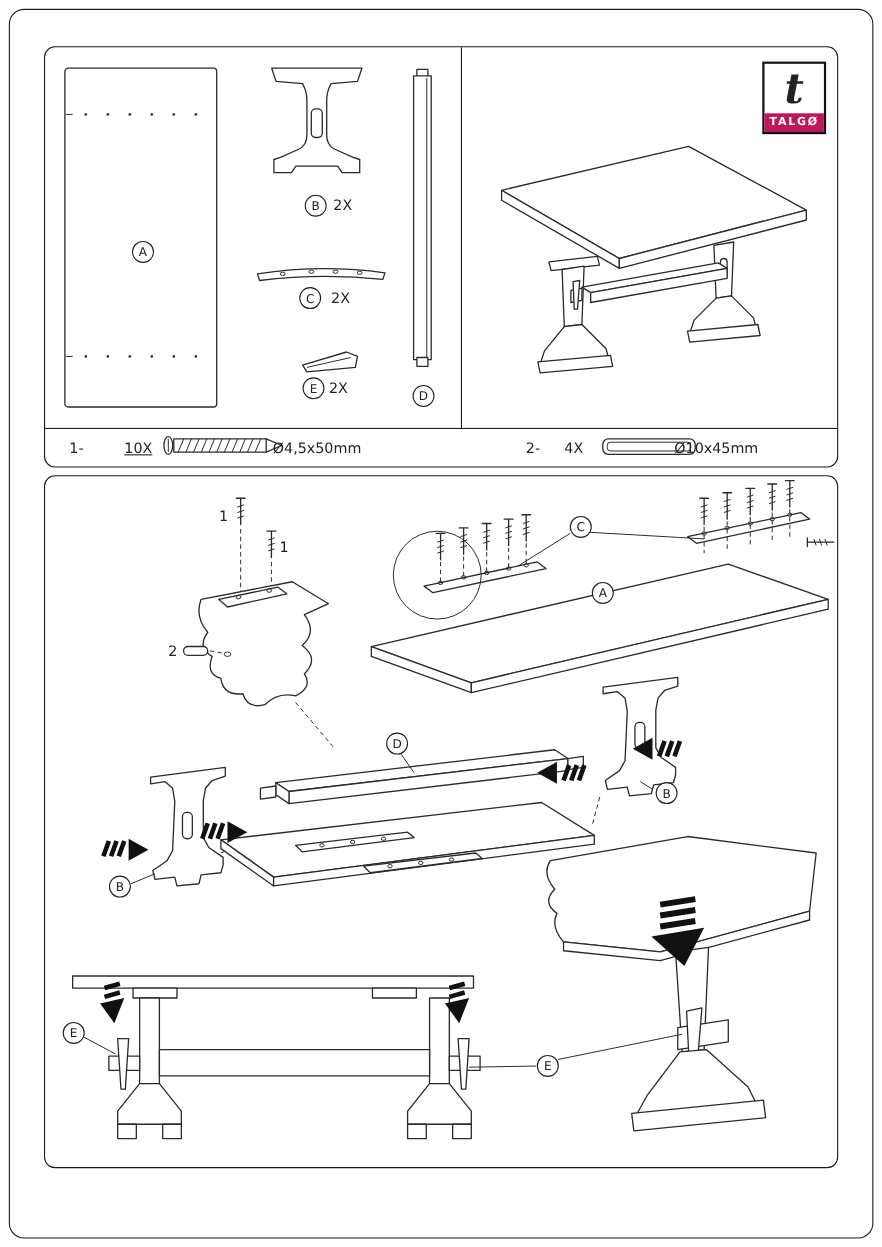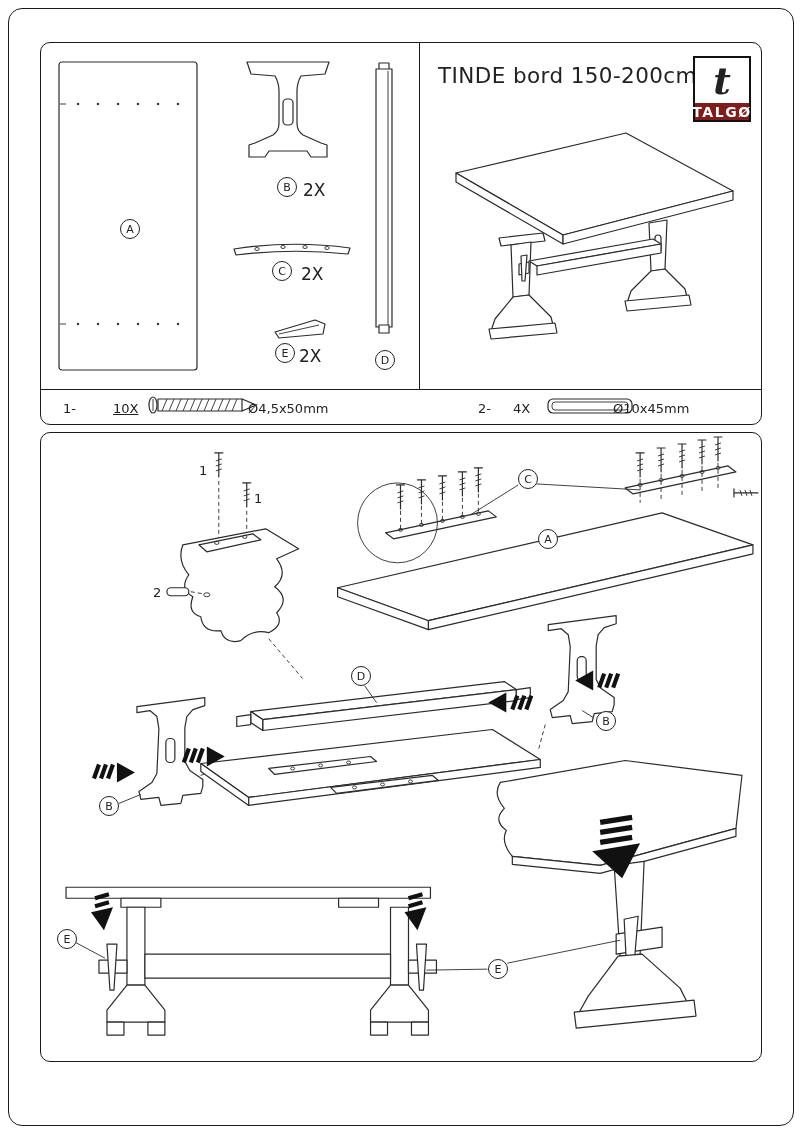--- a/index.html
+++ b/index.html
@@ -10,30 +10,30 @@
            border:1.6px solid #1b1b1b; border-radius:14px; }
   .box { position:absolute; border:1.4px solid #1b1b1b; border-radius:10px; background:#fff; }
   .parts-box { left:40px; top:42px; width:722px; height:383px; }
   .assembly-box { left:40px; top:432px; width:722px; height:630px; }
   .vdiv { position:absolute; left:378px; top:0; height:346px; width:0; border-left:1.3px solid #1b1b1b; }
   .hdiv { position:absolute; left:0; top:346px; width:100%; height:0; border-top:1.3px solid #1b1b1b; }
   .abs { position:absolute; }
   .badge { position:absolute; width:20px; height:20px; border:1.3px solid #222; border-radius:50%;
            display:flex; align-items:center; justify-content:center; font-size:11px;
            background:#fff; z-index:5; }
-  .qty { position:absolute; font-size:17px; z-index:5; }
+  .qty { position:absolute; font-size:13px; z-index:5; }
   .ref-num { position:absolute; font-size:13px; z-index:5; }
   .hw-text { position:absolute; font-size:13px; }
   .product-title { position:absolute; left:397px; top:20px; font-size:21.5px; letter-spacing:0.4px; white-space:nowrap; }
   .logo { position:absolute; left:652px; top:13px; width:58px; height:66px; border:2.4px solid #111;
           display:flex; flex-direction:column; }
   .logo-t { flex:1; display:flex; align-items:center; justify-content:center;
             font-family:"DejaVu Serif", serif; font-style:italic; font-weight:bold; font-size:38px; line-height:1; }
-  .logo-bar { height:17px; background:#7f1d1d; color:#fff; display:flex; align-items:center; justify-content:center;
-              font-size:14px; font-weight:bold; letter-spacing:1.6px; }
+  .logo-bar { height:17px; background:#be185d; color:#fff; display:flex; align-items:center; justify-content:center;
+              font-size:10px; font-weight:bold; letter-spacing:1.6px; }
   svg { display:block; position:absolute; }
   .ln  { fill:none; stroke:#2b2b2b; stroke-width:1.2; stroke-linecap:round; stroke-linejoin:round; }
   .fw  { fill:#ffffff; stroke:#2b2b2b; stroke-width:1.2; stroke-linejoin:round; }
   .thin{ fill:none; stroke:#2b2b2b; stroke-width:0.9; }
   .dsh { fill:none; stroke:#2b2b2b; stroke-width:0.9; stroke-dasharray:4 3; }
   .dot { fill:#333; stroke:none; }
   .blk { fill:#111; stroke:none; }
   .stripe { stroke:#111; stroke-width:4.2; stroke-linecap:butt; fill:none; }
   .stripe-big { stroke:#111; stroke-width:5.5; stroke-linecap:butt; fill:none; }
 </style>
@@ -105,21 +105,20 @@
     <svg class="abs" style="left:330px; top:18px;" width="28" height="282" viewBox="0 0 28 282">
       <rect class="fw" x="8" y="2" width="10" height="8"></rect>
       <rect class="fw" x="5" y="8" width="16" height="258"></rect>
       <rect class="fw" x="8" y="264" width="10" height="8"></rect>
       <path class="thin" d="M17,10 L17,264"></path>
     </svg>
     <div class="badge" style="left:334px; top:307px;">
       <span>D</span>
     </div>
 
-    <div class="product-title">TINDE bord 150-200cm</div>
     <div class="logo">
       <div class="logo-t">t</div>
       <div class="logo-bar">TALGØ</div>
     </div>
 
     <svg class="abs" style="left:400px; top:80px;" width="310" height="240" viewBox="0 0 310 240">
 
       <path class="fw" d="M58,115 L102,110 L104,118 L60,123 Z"></path>
       <path class="fw" d="M70,122 L90,119 L88,172 L72,174 Z"></path>
       <path class="fw" d="M72,174 L88,172 L110,194 L112,202 L50,208 L54,196 Z"></path>

